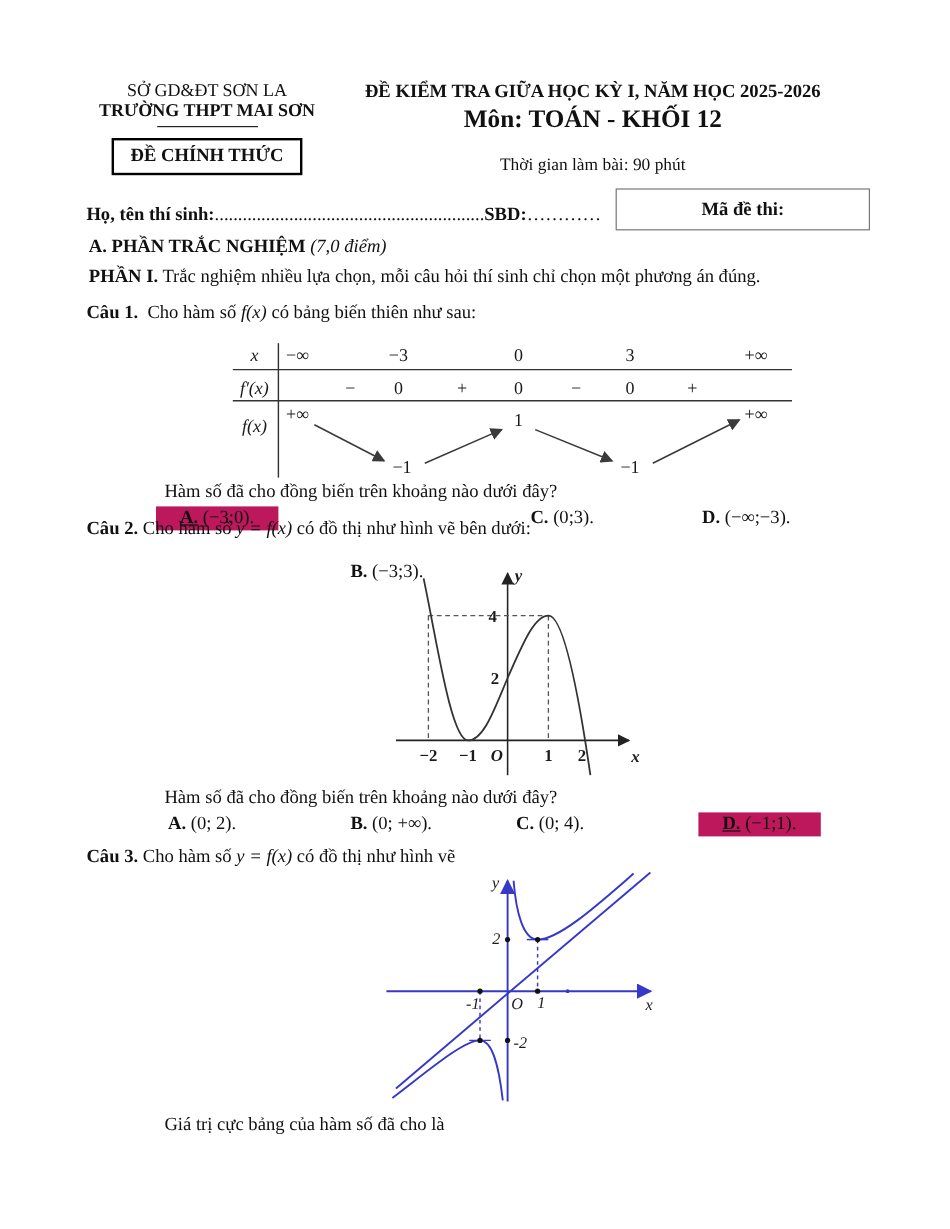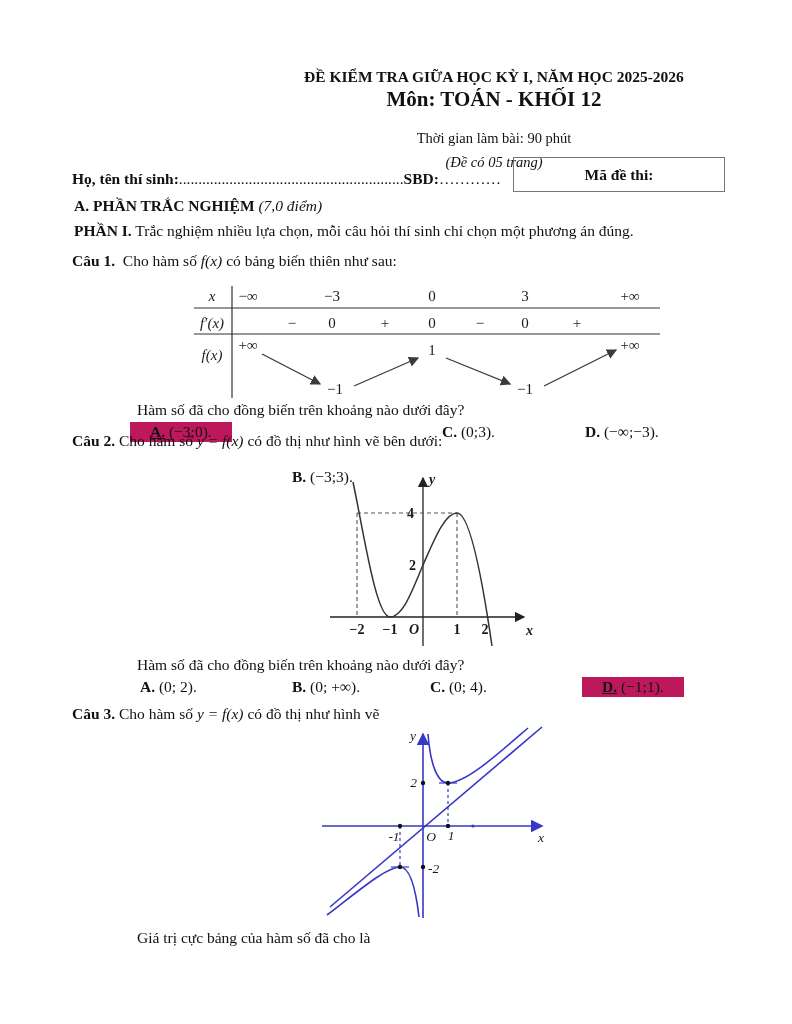--- a/index.html
+++ b/index.html
@@ -39,26 +39,33 @@
   .g3-axis,.g3-curve{stroke:#3737c8;stroke-width:1.6;fill:none;}
   .g3-dash{stroke:#3737c8;stroke-width:1.2;stroke-dasharray:3,3;}
   .g3-lbl{font-style:italic;font-size:13.5px;fill:#1b1b1b;}
   .g3-dot{fill:#111;}
 </style>
 </head>
 <body>
 
 <div class="page">
 
+  <div class="abs hdr-left center">
+    <div class="dept">SỞ GD&amp;ĐT SƠN LA</div>
+    <div class="school">TRƯỜNG THPT MAI SƠN</div>
+    <div class="school-underline"></div>
+    <div class="official-box">
+      <span>ĐỀ CHÍNH THỨC</span>
+    </div>
+  </div>
 
   <div class="abs hdr-right center">
     <div class="title">ĐỀ KIỂM TRA GIỮA HỌC KỲ I, NĂM HỌC 2025-2026</div>
     <div class="subject">Môn: TOÁN - KHỐI 12</div>
     <div class="duration">Thời gian làm bài: 90 phút</div>
-    <div class="pages">(Đề có 05 trang)</div>
   </div>
 
   <div class="abs student-line">
     <span class="b">Họ, tên thí sinh:</span><span>..........................................................</span><span class="b">SBD:</span><span>…………</span>
   </div>
 
   <div class="abs code-box">
     <span>Mã đề thi:</span>
   </div>
 

